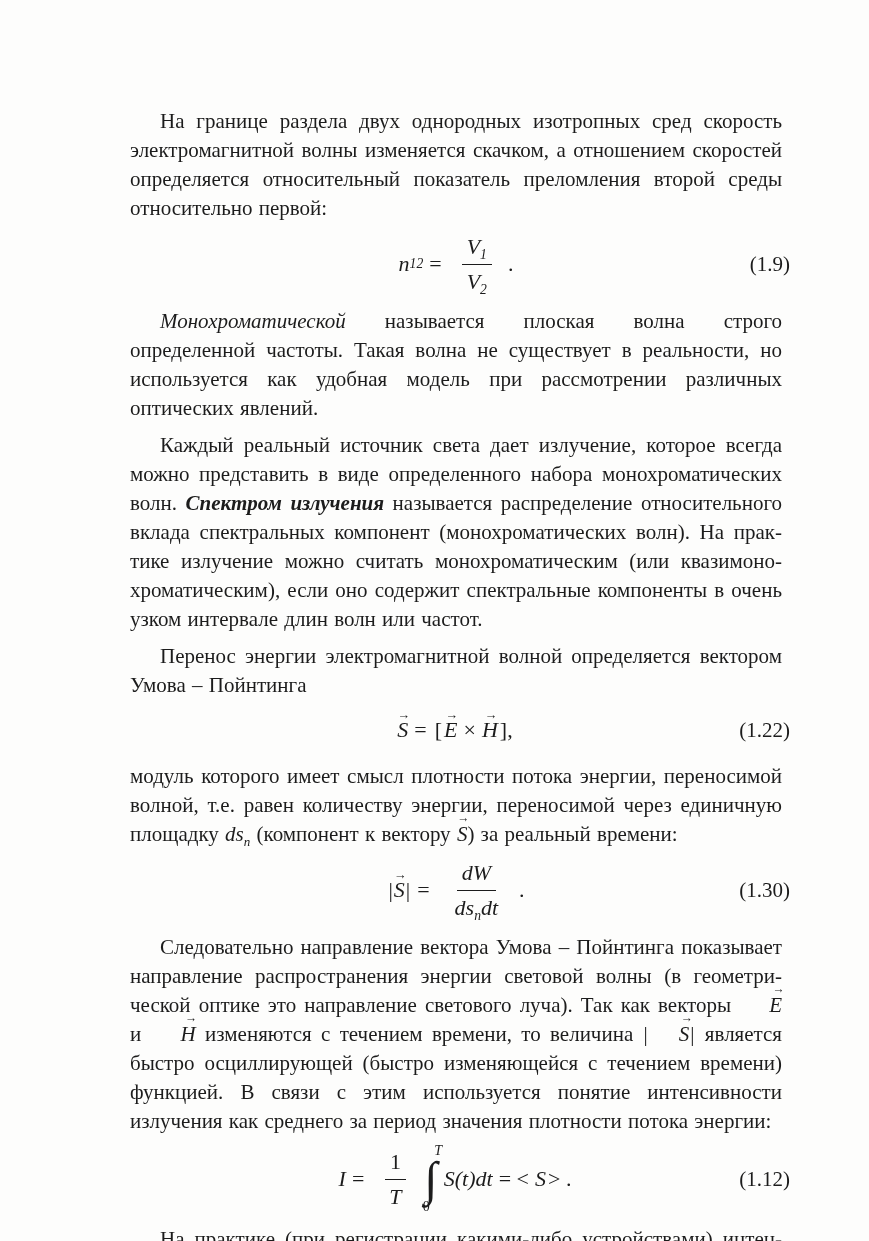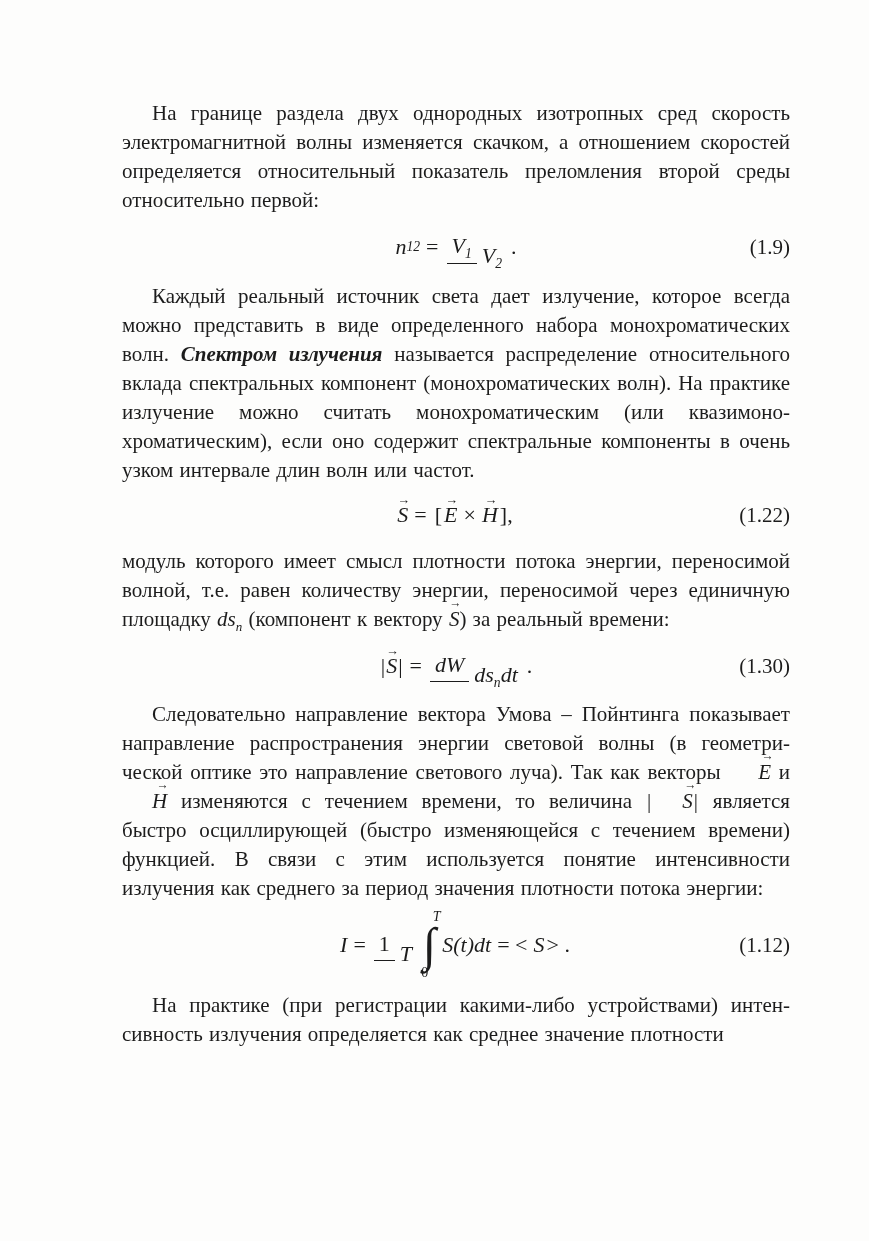--- a/index.html
+++ b/index.html
@@ -9,21 +9,21 @@
     background:#fdfdfc;
     color:#1c1c1c;
     font-family:"Liberation Serif","DejaVu Serif",serif;
     overflow:hidden;
     margin:0 auto;
   }
   .content{
     position:absolute;left:122px;top:99px;width:668px;
   }
   p.para{
-    margin:0;
+    margin:8px;
     font-size:21px;
     line-height:29px;
     text-align:justify;
     text-indent:30px;
     word-spacing:1px;
   }
   p.noindent{text-indent:0;}
   .lead-italic{font-style:italic;}
   .term-bold-italic{font-style:italic;font-weight:bold;}
   .mvar{font-style:italic;}
@@ -47,25 +47,25 @@
   .eq-12{margin:7px 0 11px;}
   .eq-body{display:inline-flex;align-items:center;}
   .eq-label{
     position:absolute;right:0;top:50%;transform:translateY(-50%);
     font-size:21px;font-style:normal;
   }
   .op{margin:0 6px;}
   .op-tight{margin:0 2px;}
   .tail{margin-left:2px;}
   .frac{
-    display:inline-flex;flex-direction:row;align-items:center;
-    vertical-align:middle;margin:0 2px;line-height:1.25;
+    display:inline-flex;flex-direction:column;align-items:center;
+    vertical-align:middle;margin:0 14px;line-height:1.25;
   }
   .frac .num{padding:1px 5px 3px;border-bottom:1.4px solid currentColor;}
-  .frac .den{padding:18px 5px 1px;}
+  .frac .den{padding:3px 5px 1px;}
   .integral{
     display:inline-flex;flex-direction:column;align-items:center;
     line-height:1;margin:0 6px 0 4px;
   }
   .int-top{font-size:14px;font-style:italic;transform:translateX(7px);margin-bottom:1px;}
   .int-sign{font-size:48px;line-height:0.82;}
   .int-bottom{font-size:14px;transform:translateX(-5px);margin-top:2px;}
 </style>
 </head>
 <body>
@@ -82,23 +82,25 @@
           <span class="op">=</span>
           <span class="frac">
             <span class="num"><span class="mvar">V</span><sub class="msub">1</sub></span>
             <span class="den"><span class="mvar">V</span><sub class="msub">2</sub></span>
           </span>
           <span class="tail">.</span>
         </span>
       <span class="eq-label">(1.9)</span>
     </div>
 
+    <p class="para"><i class="lead-italic">Монохроматической</i><span> называется плоская волна строго определенной частоты. Такая волна не существует в реальности, но используется как удобная модель при рассмотрении различных оптических явлений.</span></p>
 
     <p class="para"><span>Каждый реальный источник света дает излучение, которое всегда можно представить в виде определенного набора монохроматических волн. </span><b class="term-bold-italic">Спектром излучения</b><span> называется распределение относительного вклада спектральных компонент (монохроматических волн). На прак­тике излучение можно считать монохроматическим (или квазимоно­хроматическим), если оно содержит спектральные компоненты в очень узком интервале длин волн или частот.</span></p>
 
+    <p class="para">Перенос энергии электромагнитной волной определяется вектором Умова – Пойнтинга</p>
 
     <div class="eq-row eq-10">
       <span class="eq-body">
           <span class="vec"><span class="arr">→</span><span class="mvar">S</span></span>
           <span class="op">=</span>
           <span class="op-tight">[</span>
           <span class="vec"><span class="arr">→</span><span class="mvar">E</span></span>
           <span class="op">×</span>
           <span class="vec"><span class="arr">→</span><span class="mvar">H</span></span>
           <span class="op-tight">],</span>

